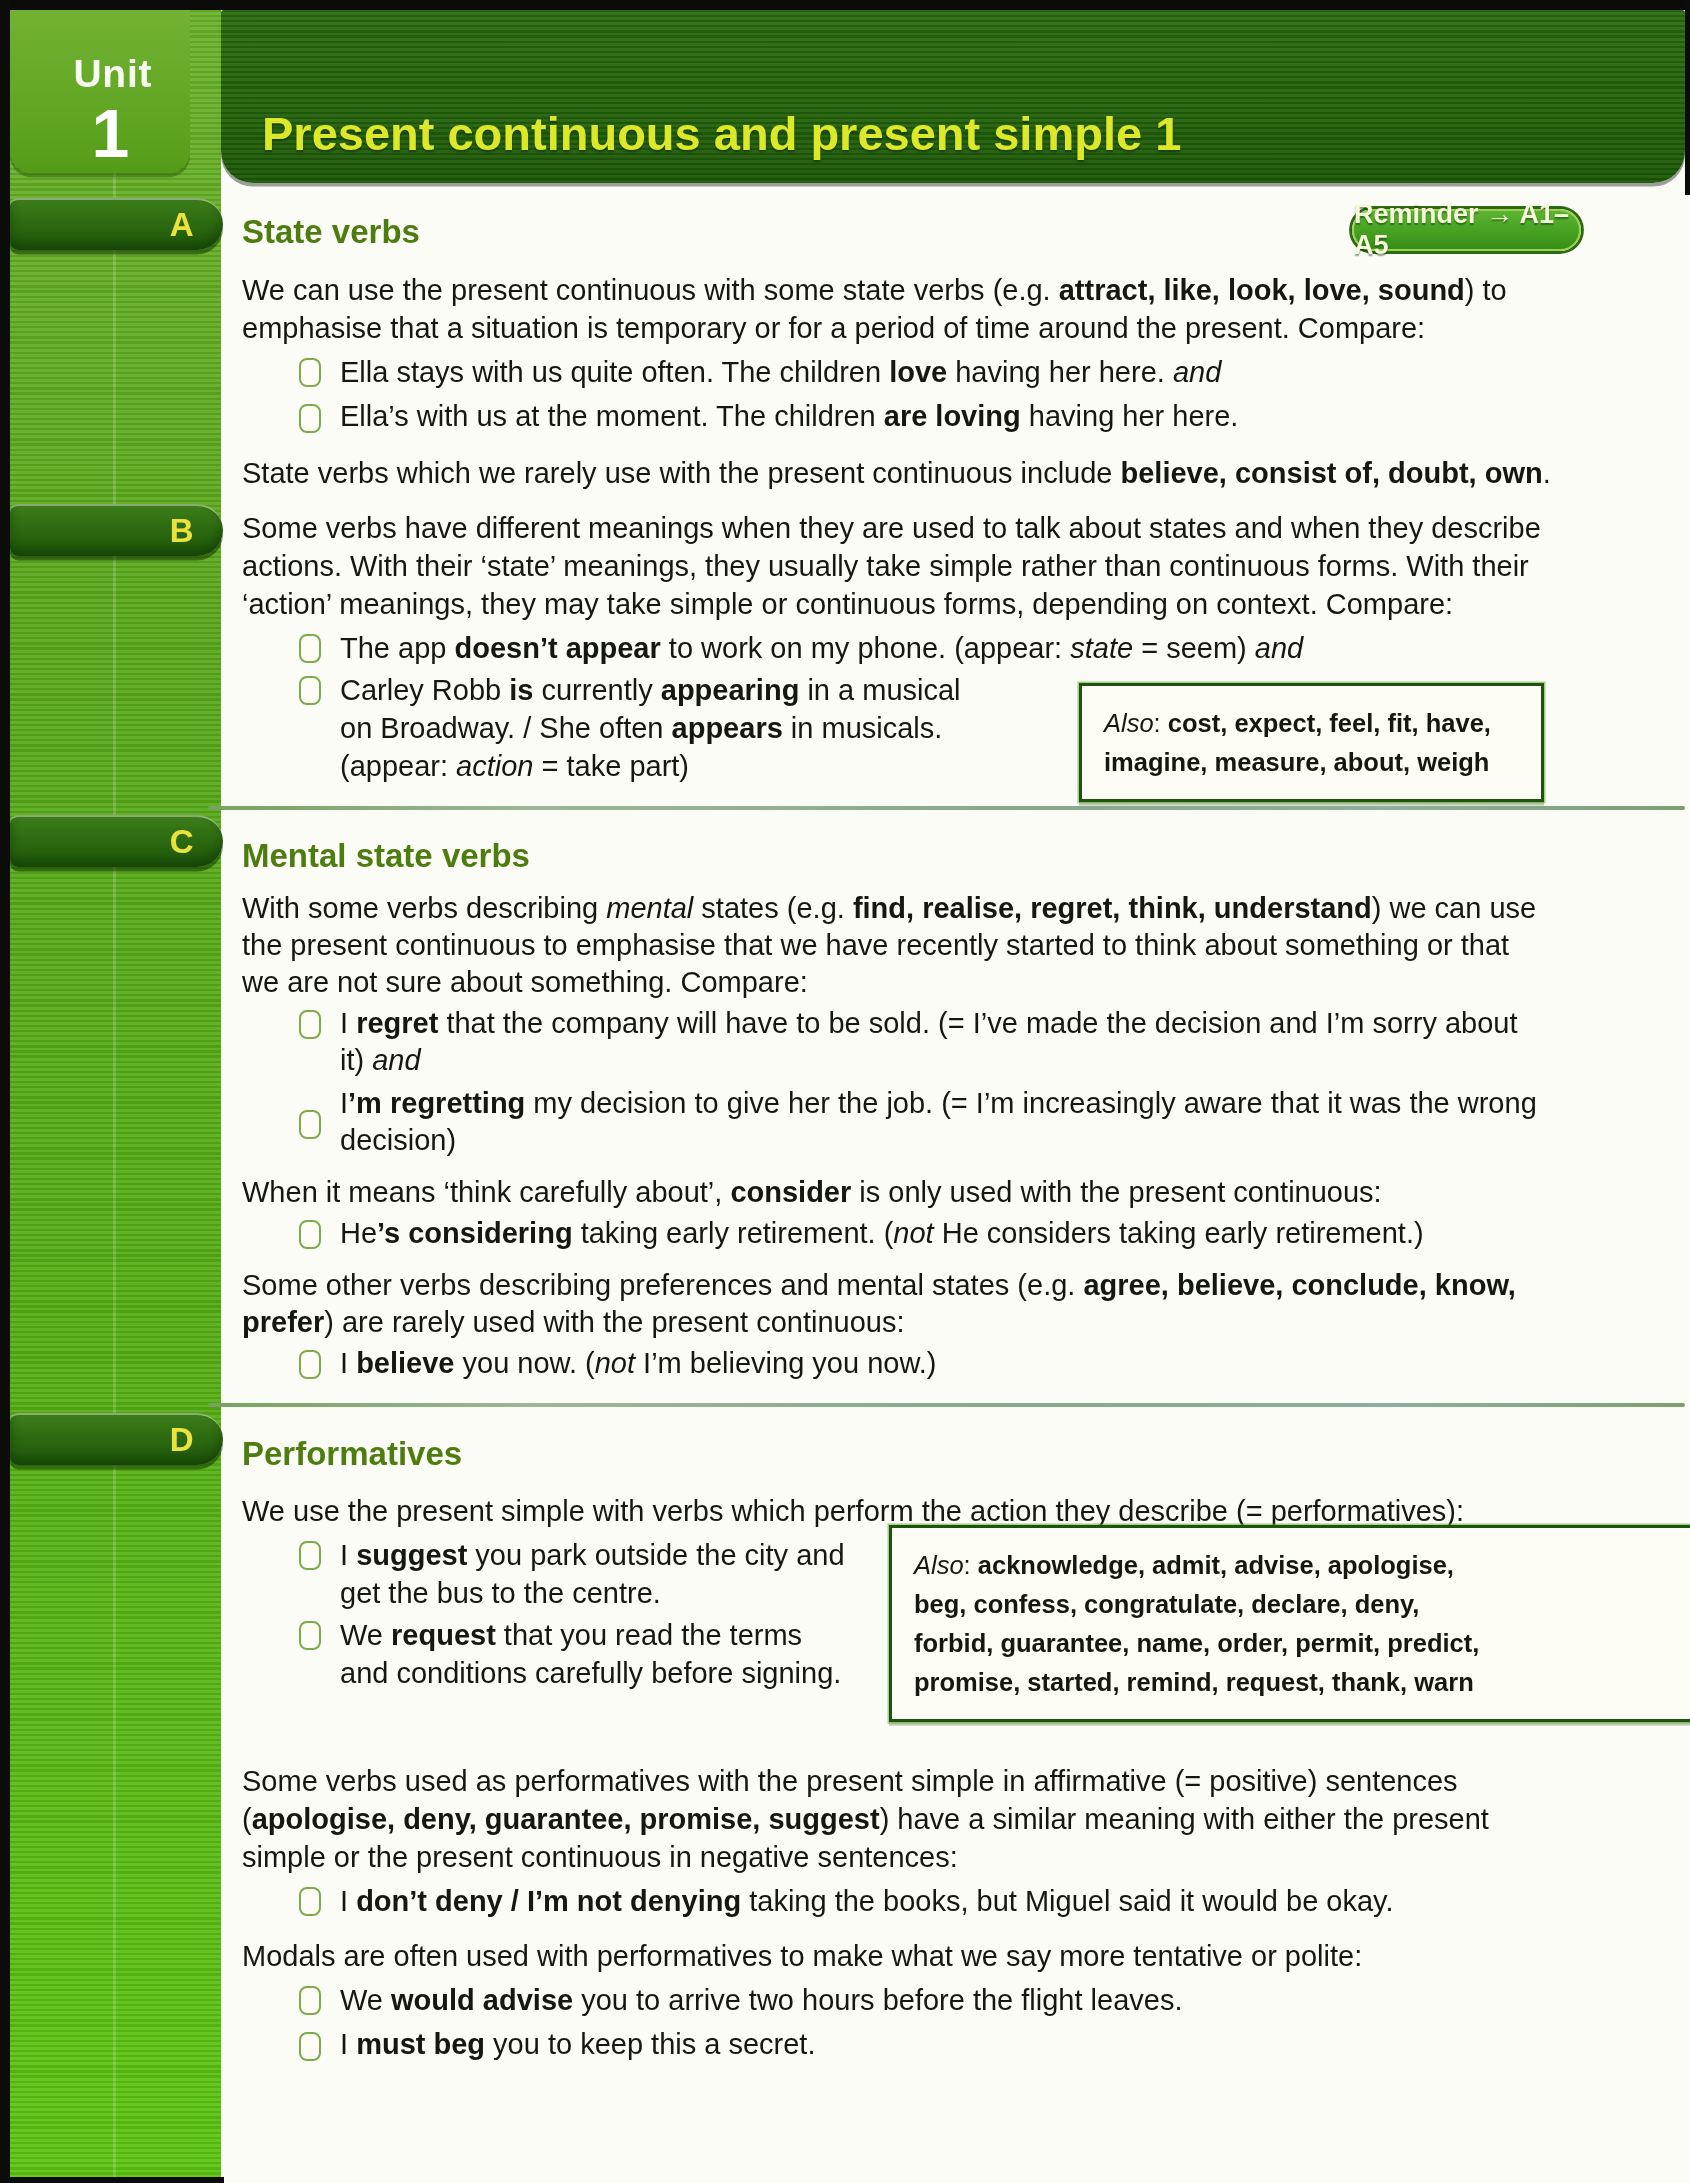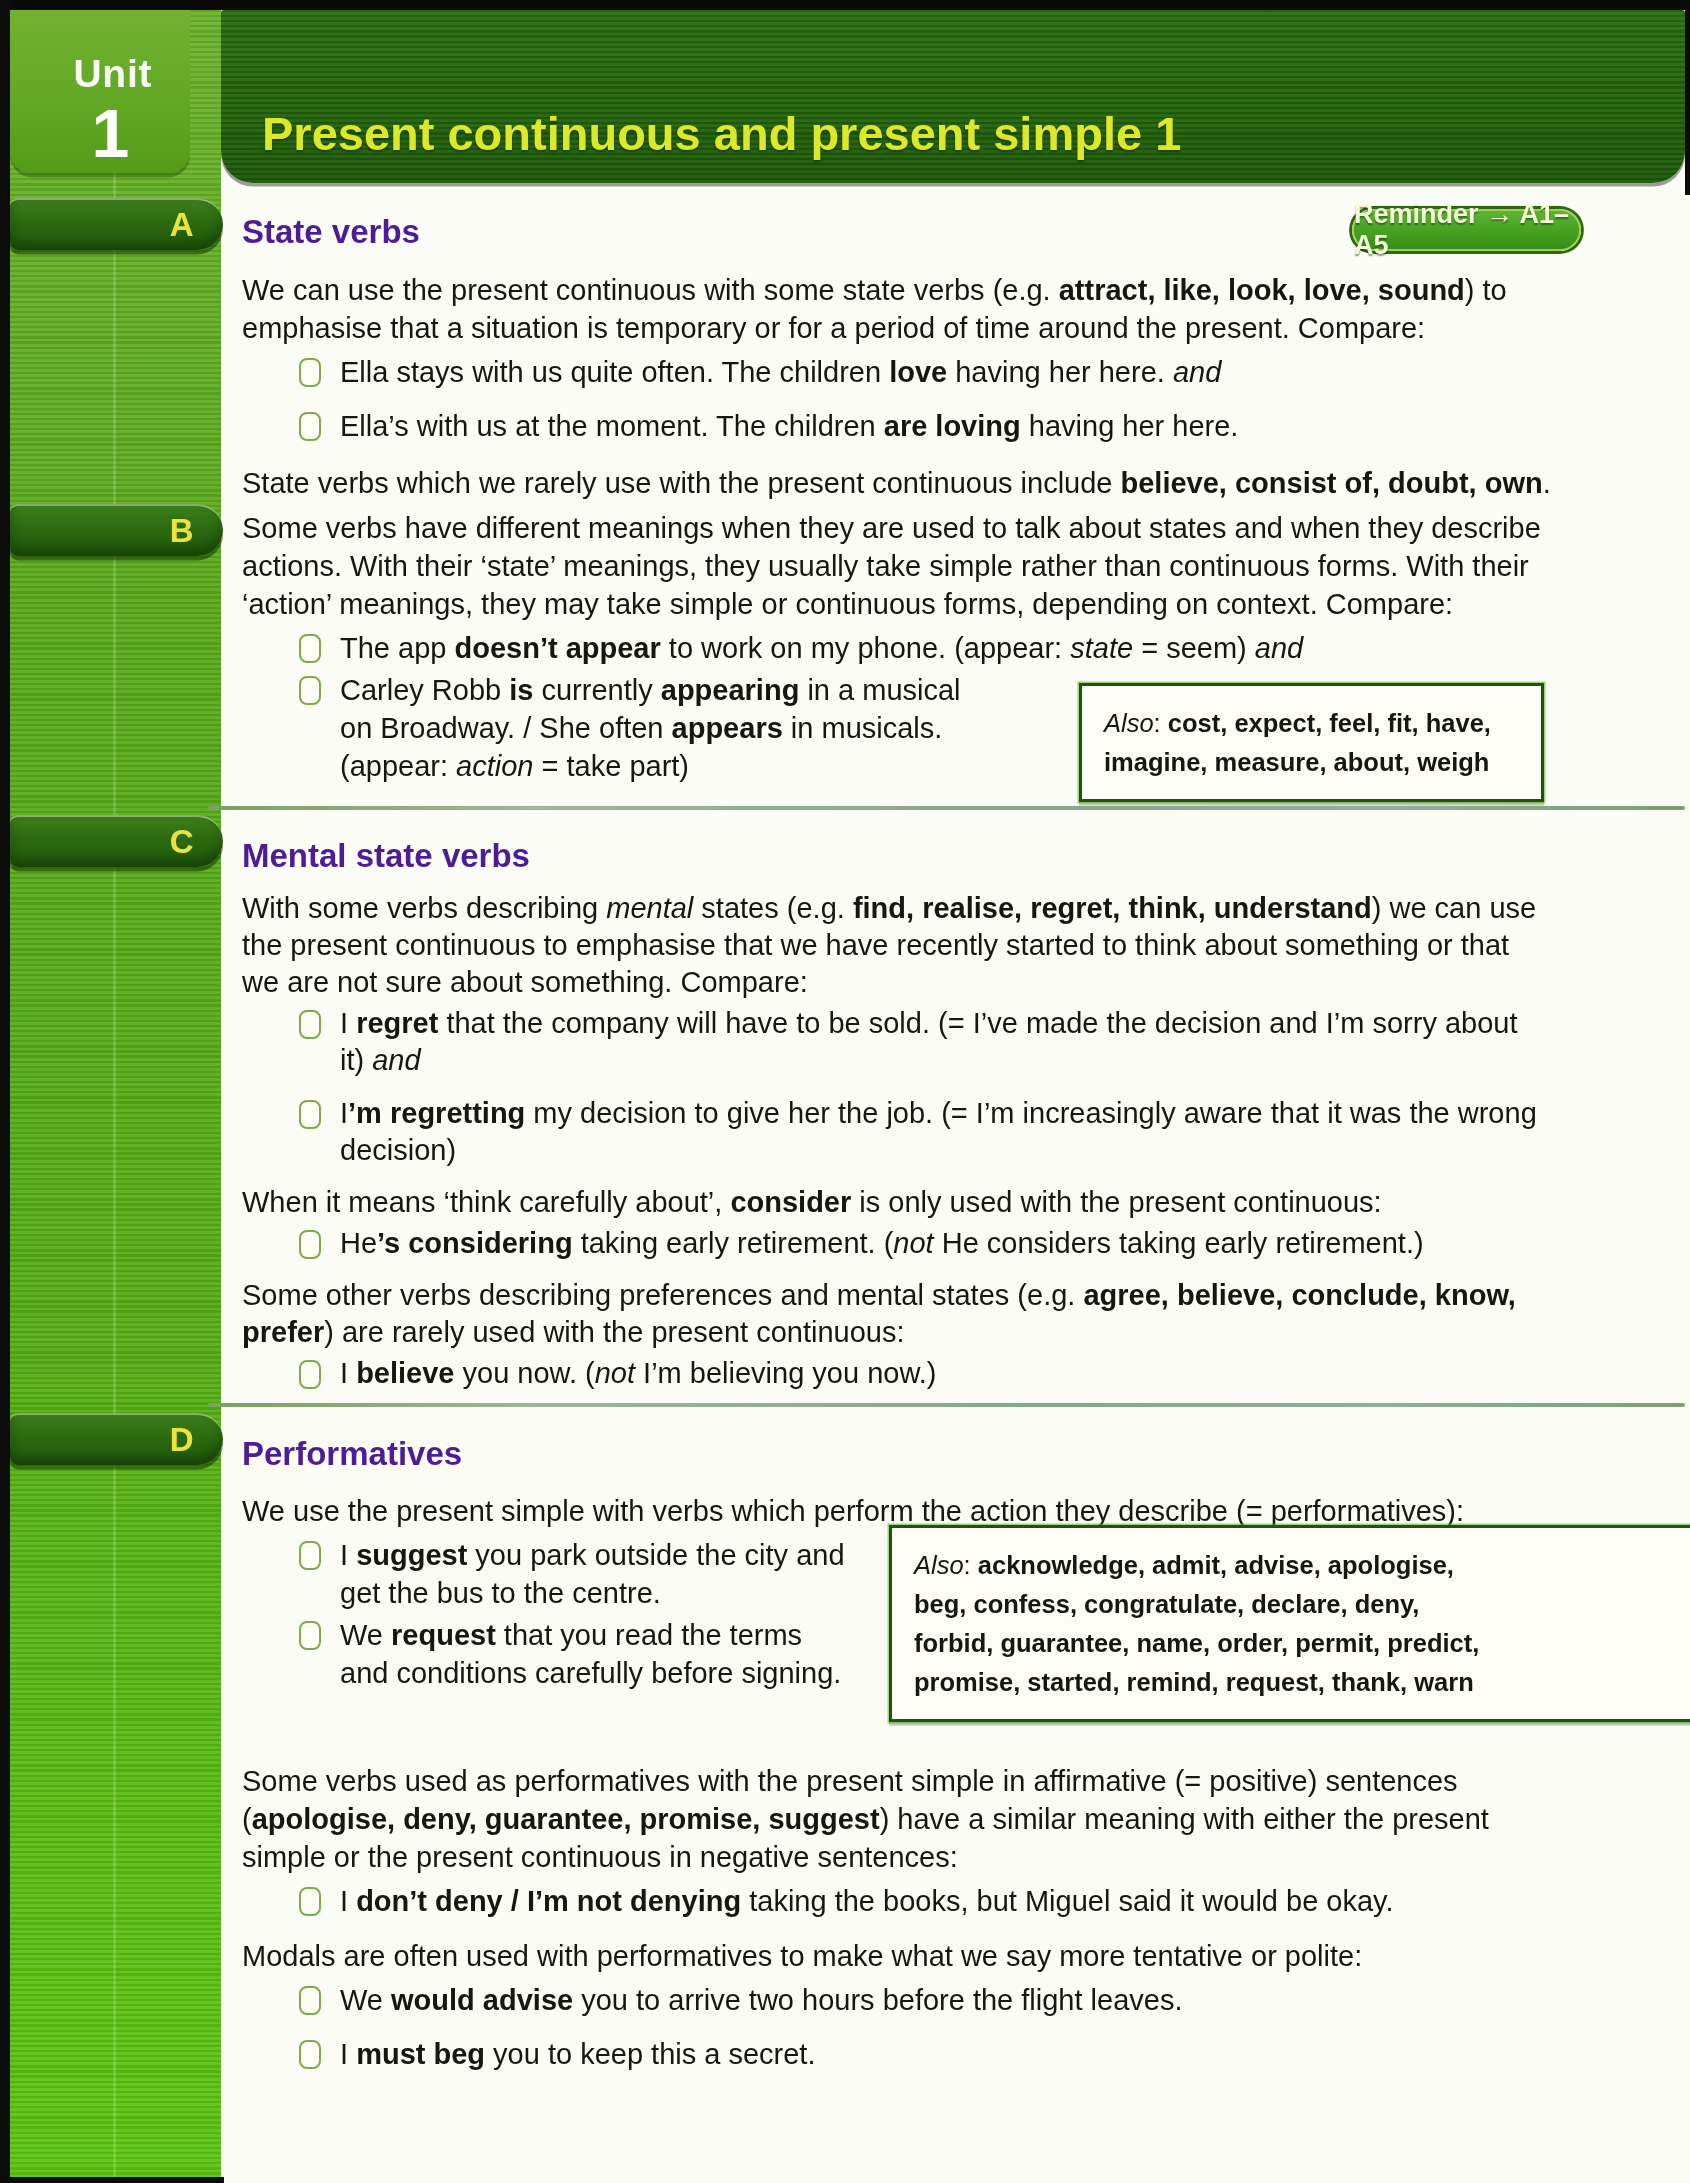--- a/index.html
+++ b/index.html
@@ -39,25 +39,25 @@
     background:linear-gradient(180deg,#3c7e1b 0%,#2c6a10 45%,#20590a 100%);
     border-top:2.9px solid rgba(225,238,200,.55);box-sizing:border-box;
     box-shadow:0 4.4px 0 rgba(12,40,0,.5), inset 0 -7.3px 10.2px rgba(0,25,0,.35);
     display:flex;align-items:center;justify-content:flex-end;padding-right:29px;}
   .tab span{color:#ece23c;font-size:33px;font-weight:700;}
   .tab-a{top:198px;}.tab-b{top:504px;}.tab-c{top:815px;}.tab-d{top:1413px;}
 
   
   .content{position:absolute;left:242px;width:1412px;}
   .sec-a{top:213px;}.sec-b{top:509px;}.sec-c{top:837px;}.sec-d{top:1435px;}
-  h2{margin:0;font-size:33px;line-height:38px;font-weight:700;color:#4c1d95;}
+  h2{margin:0;font-size:33px;line-height:38px;font-weight:700;color:#4d7c0f;}
   .para{margin:0;font-size:29px;line-height:38px;}
   .b{font-weight:700;}
   .i{font-style:italic;}
-  .g4{margin-top:16px;}.g6{margin-top:4.4px;}.g8{margin-top:5.8px;}.g20{margin-top:14.6px;}
+  .g4{margin-top:6px;align-items:center;}.g6{margin-top:4.4px;}.g8{margin-top:5.8px;}.g20{margin-top:14.6px;}
   .g24{margin-top:17.5px;}.g26{margin-top:19px;}.g28{margin-top:20.4px;}.g96{margin-top:70px;}
   .c-lh .para,.c-lh .btext{line-height:37px;}
 
   
   .bullet{display:flex;gap:19px;margin-left:57px;}
   .cb{flex:0 0 22px;width:22px;height:29px;margin-top:5.1px;background:#fdfdf6;
       border:2.9px solid #7cab4c;border-radius:8px;box-sizing:border-box;}
   .btext{font-size:29px;line-height:38px;}
 
   

